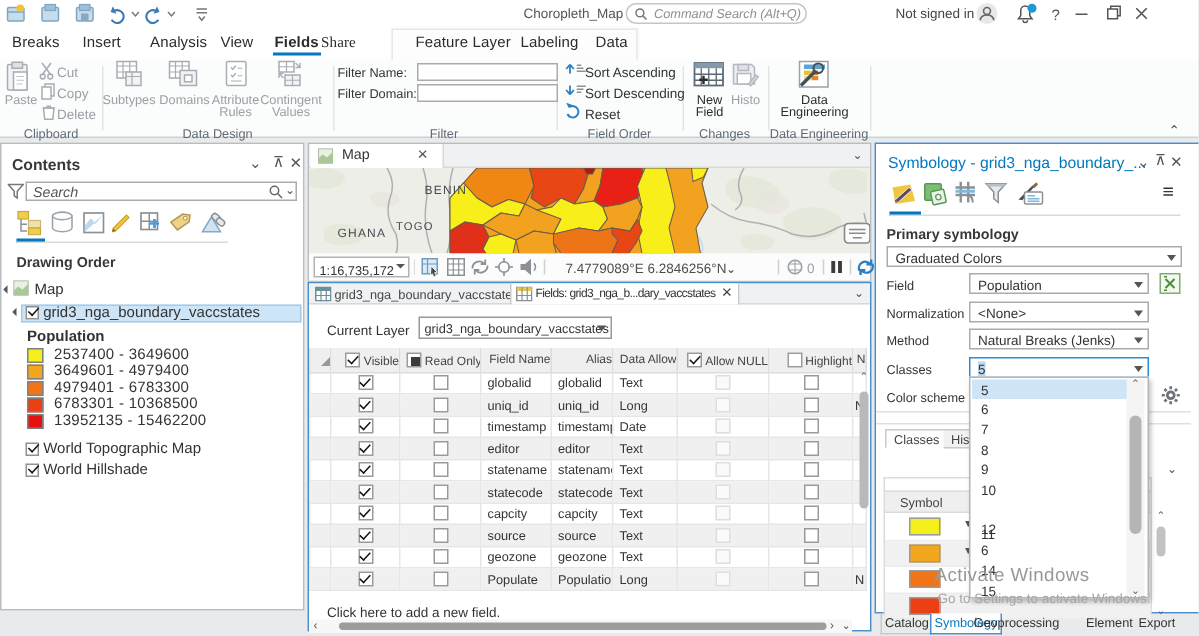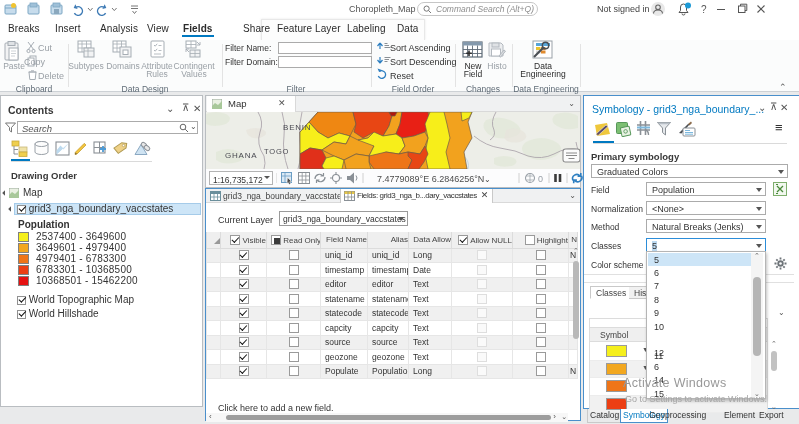--- a/index.html
+++ b/index.html
@@ -152,21 +152,21 @@
   </svg>
 </div>
 
 <div class="abs" id="tabrow">
   <div id="ctxbox"></div>
   <span class="rtab" style="left:8px;">Breaks</span>
   <span class="rtab" style="left:55px;">Insert</span>
   <span class="rtab" style="left:100px;">Analysis</span>
   <span class="rtab" style="left:147px;">View</span>
   <span class="rtab" id="tab-fields" style="left:183px;">Fields</span>
-  <span class="rtab" style="left:243px;">Share</span>
+  <span class="rtab" style="left:214px;font-family:Liberation Serif, serif;">Share</span>
   <span class="rtab" style="left:277px;text-align:center;">Feature Layer</span>
   <span class="rtab" style="left:347px;">Labeling</span>
   <span class="rtab" style="left:397px;">Data</span>
 </div>
 
 <div class="abs" id="ribbon">
   <div class="gsep" style="left:68px;"></div>
   <div class="gsep" style="left:222px;"></div>
   <div class="gsep" style="left:371px;"></div>
   <div class="gsep" style="left:455px;"></div>
@@ -261,21 +261,21 @@
       <rect x="536" y="7" width="4.5" height="3" fill="#e8c32f"></rect>
       <rect x="541" y="7" width="4.5" height="3" fill="#ba8447"></rect>
       <rect x="536" y="10.5" width="4.5" height="3" fill="#d8d8d8"></rect>
       <rect x="541" y="10.5" width="4.5" height="3" fill="#e08a2e"></rect>
       <path d="M534 17 l10 -10" stroke="#4a4f54" stroke-width="2.2"></path>
       <circle cx="545.5" cy="5.5" r="3.2" fill="none" stroke="#4a4f54" stroke-width="1.4"></circle>
     </g>
   </svg>
   <div class="rlbl" style="left:1px; top:23px; width:26px;">Paste</div>
   <div class="rtxt" style="left:38px; top:3px;">Cut</div>
-  <div class="rtxt" style="left:24px; top:17px;">Copy</div>
+  <div class="rtxt" style="left:38px; top:17px;">Copy</div>
   <div class="rtxt" style="left:38px; top:31px;">Delete</div>
   <div class="rlbl" style="left:63px; top:23px; width:46px;">Subtypes</div>
   <div class="rlbl" style="left:100px; top:23px; width:46px;">Domains</div>
   <div class="rlbl" style="left:134px; top:23px; width:46px;">Attribute<br>Rules</div>
   <div class="rlbl" style="left:171px; top:23px; width:46px;">Contingent<br>Values</div>
   <div class="rtxt ena" style="left:225px; top:3px; font-size:8.5px;">Filter Name:</div>
   <div class="rtxt ena" style="left:225px; top:17px; font-size:8.5px;">Filter Domain:</div>
   <div class="abs" style="left:278px; top:2px; width:94px; height:12px; border:1px solid #ababab; background:#fff;"></div>
   <div class="abs" style="left:278px; top:16px; width:94px; height:12px; border:1px solid #ababab; background:#fff;"></div>
   <div class="rtxt ena" style="left:390px; top:3px;">Sort Ascending</div>
@@ -355,21 +355,21 @@
   <div class="treerow" style="left:17px; top:123px; font-weight:bold; font-size:10px;">Population</div>
   <div class="sw" style="top:136px; background:#f5ef1c;"></div>
     <div class="legtxt" style="top:135px;text-align:center;">2537400 - 3649600</div>
   <div class="sw" style="top:147px; background:#f2a71f;"></div>
     <div class="legtxt" style="top:146px;">3649601 - 4979400</div>
   <div class="sw" style="top:158px; background:#ef7518;"></div>
     <div class="legtxt" style="top:157px;">4979401 - 6783300</div>
   <div class="sw" style="top:169px; background:#ec3f14;"></div>
     <div class="legtxt" style="top:168px;">6783301 - 10368500</div>
   <div class="sw" style="top:180px; background:#e51212;"></div>
-    <div class="legtxt" style="top:179px;">10368501 - 15462200</div>
+    <div class="legtxt" style="top:179px;">13952135 - 15462200</div>
   <div class="treerow" style="left:16px; top:198px;"><span class="cb ck"></span> World Topographic Map</div>
   <div class="treerow" style="left:16px; top:212px;"><span class="cb ck"></span> World Hillshade</div>
 </div>
 
 <div class="abs" id="mapview">
   <div id="maptabbar">
     <div id="maptab">
         <svg style="position:absolute;left:5px;top:3px;" width="10" height="10" viewBox="0 0 10 10">
           <rect width="10" height="10" fill="#e9f0e2" stroke="#9aa89a" stroke-width="1"></rect>
           <path d="M0 7 l3 -3 l3 2 l4 -4 v8 h-10z" fill="#a8c89a"></path>
@@ -522,20 +522,31 @@
         <tr>
           <th style="padding:0 0 0 3px;"><span style="display:inline-block;width:0;height:0;border-bottom:6px solid #999;border-left:6px solid transparent;margin-top:4px;"></span></th>
           <th><span class="cb2 ck"></span> Visible</th>
           <th><span class="cb2 fill"></span> Read Only</th>
           <th>Field Name</th>
           <th>Alias</th>
           <th>Data Allow</th>
           <th><span class="cb2 ck"></span> Allow NULL</th>
           <th><span class="cb2"></span> Highlight</th>
           <th style="padding-left:1px;">N</th>
+        </tr>
+    <tr>
+          <td></td>
+          <td class="ctr"><span class="cb2 ck"></span></td>
+          <td class="ctr"><span class="cb2"></span></td>
+          <td class="gray">globalid</td>
+          <td>globalid</td>
+          <td class="gray">Text</td>
+          <td class="ctr"><span class="cb2 dis"></span></td>
+          <td class="ctr"><span class="cb2"></span></td>
+          <td></td>
         </tr>
     <tr class="alt">
           <td></td>
           <td class="ctr"><span class="cb2 ck"></span></td>
           <td class="ctr"><span class="cb2"></span></td>
           <td class="gray">uniq_id</td>
           <td>uniq_id</td>
           <td class="gray">Long</td>
           <td class="ctr"><span class="cb2 dis"></span></td>
           <td class="ctr"><span class="cb2"></span></td>

